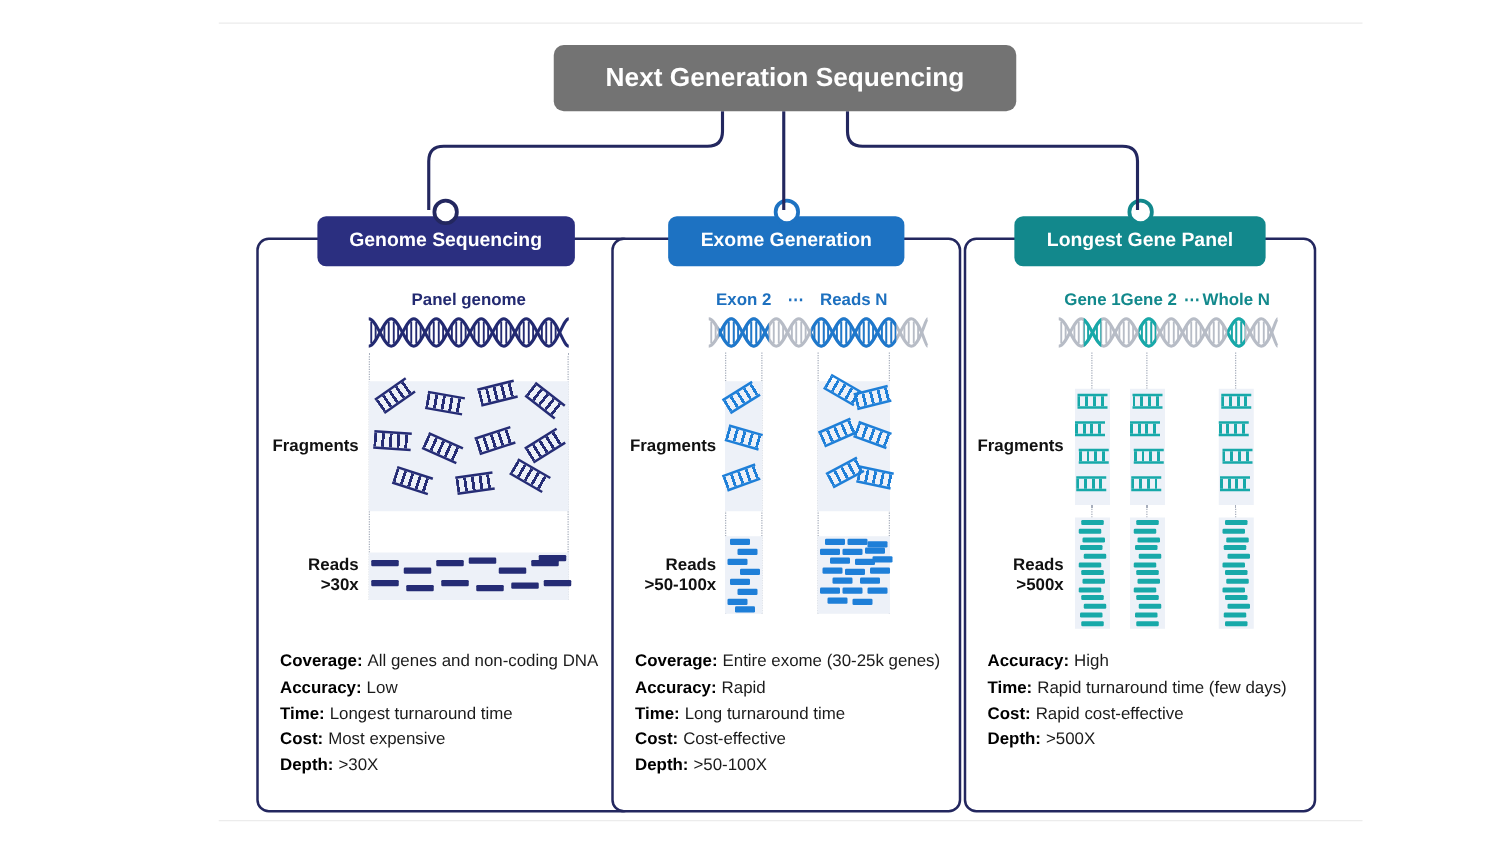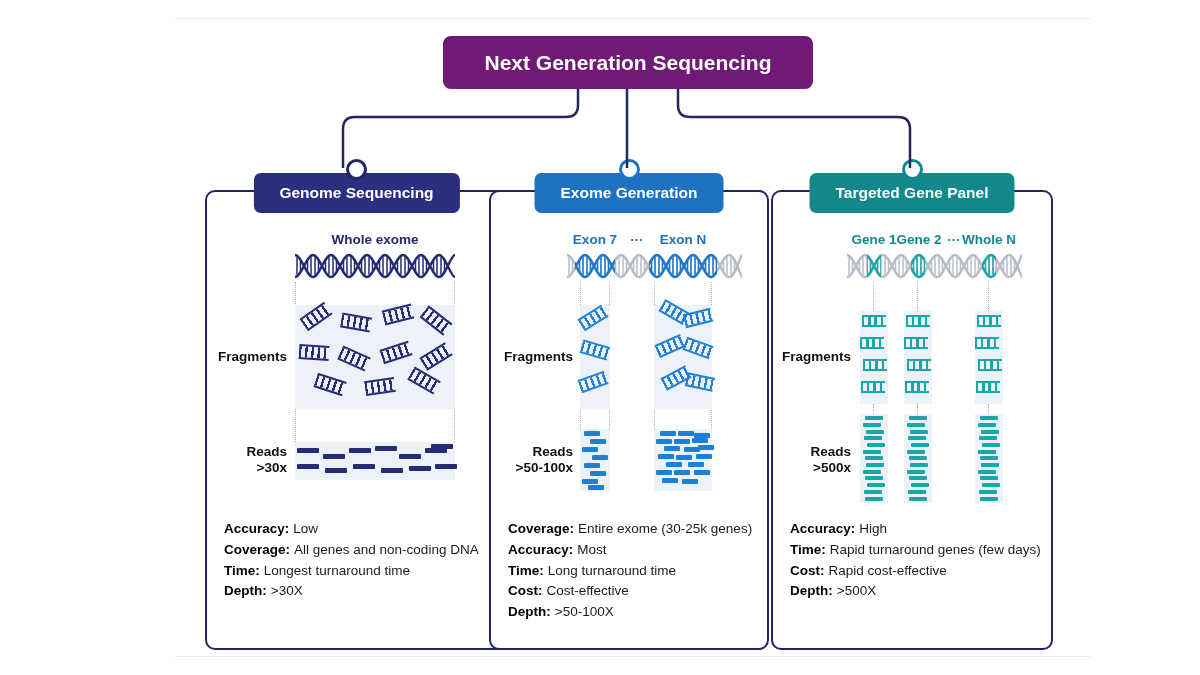--- a/index.html
+++ b/index.html
@@ -1,21 +1,21 @@
 <!DOCTYPE html>
 <html><head>
 <meta charset="utf-8">
 <style>
   html,body{margin:0;padding:0;background:#fff;}
   #canvas{position:relative;width:1200px;height:675px;background:#fff;overflow:hidden;
           font-family:"Liberation Sans",sans-serif;}
   .hairline{position:absolute;left:175px;width:915px;height:1px;background:#ececec;}
 
   
-  .root{position:absolute;left:443px;top:36px;width:370px;height:53px;background:#701a75;
+  .root{position:absolute;left:443px;top:36px;width:370px;height:53px;background:#737373;
         border-radius:8px;color:#fff;font-weight:bold;font-size:21px;display:flex;
         align-items:center;justify-content:center;z-index:3;}
 
   
   #connectors{position:absolute;left:0;top:0;z-index:2;}
 
   
   .panel{position:absolute;top:190px;height:456px;background:#fff;border:2px solid #23275f;
          border-radius:10px;z-index:1;}
   .p1{left:205px;width:276px;padding-left:23px;--accent:#232a71;--icon:#252c75;}
@@ -73,21 +73,21 @@
       <path d="M578,89 V105 Q578,117 566,117 H355 Q343,117 343,129 V168"></path>
       <path d="M627,89 V168"></path>
       <path d="M678,89 V105 Q678,117 690,117 H898 Q910,117 910,129 V168"></path>
     </g>
   </svg>
 
   <div class="panel p1">
     <div class="node"></div>
     <div class="hdr">Genome Sequencing</div>
 
-    <div class="rlabel" style="left:88px;width:160px;">Whole exome</div>
+    <div class="rlabel" style="left:88px;width:160px;">Panel genome</div>
 
     <div class="helix" style="left:88px;top:60px;"><svg width="160" height="28" viewBox="0 0 160 28" style="overflow: visible;">
           <g>
             <path d="M0,3 C6.4799999999999995,3 11.52,25 18,25 C24.48,25 29.52,3 36,3 C42.48,3 47.519999999999996,25 54,25 C60.48,25 65.52,3 72,3 C78.48,3 83.52,25 90,25 C96.48,25 101.52,3 108,3 C114.48,3 119.52,25 126,25 C132.48,25 137.52,3 144,3 C150.48,3 155.52,25 160,25" fill="none" stroke="#232a71" stroke-width="2.4"></path>
             <path d="M0,25 C6.4799999999999995,25 11.52,3 18,3 C24.48,3 29.52,25 36,25 C42.48,25 47.519999999999996,3 54,3 C60.48,3 65.52,25 72,25 C78.48,25 83.52,3 90,3 C96.48,3 101.52,25 108,25 C114.48,25 119.52,3 126,3 C132.48,3 137.52,25 144,25 C150.48,25 155.52,3 160,3" fill="none" stroke="#232a71" stroke-width="2.4"></path>
             <line x1="2" x2="2" y1="5.213873995651756" y2="22.786126004348244" stroke="#232a71" stroke-width="1.5"></line>
             <line x1="5.5" x2="5.5" y1="8.637060320117719" y2="19.36293967988228" stroke="#232a71" stroke-width="1.5"></line>
             <line x1="12.5" x2="12.5" y1="8.637060320117719" y2="19.36293967988228" stroke="#232a71" stroke-width="1.5"></line>
             <line x1="16" x2="16" y1="5.213873995651756" y2="22.786126004348244" stroke="#232a71" stroke-width="1.5"></line>
             <line x1="20" x2="20" y1="5.213873995651756" y2="22.786126004348244" stroke="#232a71" stroke-width="1.5"></line>
@@ -154,34 +154,35 @@
         <div class="dash" style="left: 136px; top: 2px; width: 22px; height: 5px;"></div>
       </div>
 
     <div class="side-label" style="width:80px;top:157px;">Fragments</div>
     <div class="side-label" style="width:80px;top:252px;">
       <div>Reads</div>
       <div>&gt;30x</div>
     </div>
 
     <div class="info">
+      <div class="row"><b>Coverage:</b><span>All genes and non-coding DNA</span></div>
       <div class="row"><b>Accuracy:</b><span>Low</span></div>
-      <div class="row"><b>Coverage:</b><span>All genes and non-coding DNA</span></div>
       <div class="row"><b>Time:</b><span>Longest turnaround time</span></div>
+      <div class="row"><b>Cost:</b><span>Most expensive</span></div>
       <div class="row"><b>Depth:</b><span>&gt;30X</span></div>
     </div>
   </div>
 
   <div class="panel p2">
     <div class="node"></div>
     <div class="hdr">Exome Generation</div>
 
-    <span class="rlabel" style="left:104px;">Exon 7</span>
+    <span class="rlabel" style="left:104px;">Exon 2</span>
     <span class="rlabel dots" style="left:146px;">⋯</span>
-    <span class="rlabel" style="left:192px;">Exon N</span>
+    <span class="rlabel" style="left:192px;">Reads N</span>
 
     <div class="helix" style="left:76px;top:60px;"><svg width="175" height="28" viewBox="0 0 175 28" style="overflow: visible;">
           <g>
             <path d="M0,3 C6.4799999999999995,3 11.52,25 18,25 C24.48,25 29.52,3 36,3 C42.48,3 47.519999999999996,25 54,25 C60.48,25 65.52,3 72,3 C78.48,3 83.52,25 90,25 C96.48,25 101.52,3 108,3 C114.48,3 119.52,25 126,25 C132.48,25 137.52,3 144,3 C150.48,3 155.52,25 162,25 C168.48,25 173.52,3 175,3" fill="none" stroke="#b7bcc6" stroke-width="2.4"></path>
             <path d="M0,25 C6.4799999999999995,25 11.52,3 18,3 C24.48,3 29.52,25 36,25 C42.48,25 47.519999999999996,3 54,3 C60.48,3 65.52,25 72,25 C78.48,25 83.52,3 90,3 C96.48,3 101.52,25 108,25 C114.48,25 119.52,3 126,3 C132.48,3 137.52,25 144,25 C150.48,25 155.52,3 162,3 C168.48,3 173.52,25 175,25" fill="none" stroke="#b7bcc6" stroke-width="2.4"></path>
             <line x1="2" x2="2" y1="5.213873995651756" y2="22.786126004348244" stroke="#b7bcc6" stroke-width="1.5"></line>
             <line x1="5.5" x2="5.5" y1="8.637060320117719" y2="19.36293967988228" stroke="#b7bcc6" stroke-width="1.5"></line>
             <line x1="12.5" x2="12.5" y1="8.637060320117719" y2="19.36293967988228" stroke="#b7bcc6" stroke-width="1.5"></line>
             <line x1="16" x2="16" y1="5.213873995651756" y2="22.786126004348244" stroke="#b7bcc6" stroke-width="1.5"></line>
             <line x1="20" x2="20" y1="5.213873995651756" y2="22.786126004348244" stroke="#b7bcc6" stroke-width="1.5"></line>
@@ -360,30 +361,30 @@
       </div>
 
     <div class="side-label" style="width:82px;top:157px;">Fragments</div>
     <div class="side-label" style="width:82px;top:252px;">
       <div>Reads</div>
       <div>&gt;50-100x</div>
     </div>
 
     <div class="info">
       <div class="row"><b>Coverage:</b><span>Entire exome (30-25k genes)</span></div>
-      <div class="row"><b>Accuracy:</b><span>Most</span></div>
+      <div class="row"><b>Accuracy:</b><span>Rapid</span></div>
       <div class="row"><b>Time:</b><span>Long turnaround time</span></div>
       <div class="row"><b>Cost:</b><span>Cost-effective</span></div>
       <div class="row"><b>Depth:</b><span>&gt;50-100X</span></div>
     </div>
   </div>
 
   <div class="panel p3">
     <div class="node"></div>
-    <div class="hdr">Targeted Gene Panel</div>
+    <div class="hdr">Longest Gene Panel</div>
 
     <span class="rlabel" style="left:101px;">Gene 1</span>
     <span class="rlabel" style="left:146px;text-align:center;">Gene 2</span>
     <span class="rlabel dots" style="left:181px;">⋯</span>
     <span class="rlabel" style="left:216px;">Whole N</span>
 
     <div class="helix" style="left:74px;top:60px;"><svg width="175" height="28" viewBox="0 0 175 28" style="overflow: visible;">
           <g>
             <path d="M0,3 C6.4799999999999995,3 11.52,25 18,25 C24.48,25 29.52,3 36,3 C42.48,3 47.519999999999996,25 54,25 C60.48,25 65.52,3 72,3 C78.48,3 83.52,25 90,25 C96.48,25 101.52,3 108,3 C114.48,3 119.52,25 126,25 C132.48,25 137.52,3 144,3 C150.48,3 155.52,25 162,25 C168.48,25 173.52,3 175,3" fill="none" stroke="#b7bcc6" stroke-width="2.4"></path>
             <path d="M0,25 C6.4799999999999995,25 11.52,3 18,3 C24.48,3 29.52,25 36,25 C42.48,25 47.519999999999996,3 54,3 C60.48,3 65.52,25 72,25 C78.48,25 83.52,3 90,3 C96.48,3 101.52,25 108,25 C114.48,25 119.52,3 126,3 C132.48,3 137.52,25 144,25 C150.48,25 155.52,3 162,3 C168.48,3 173.52,25 175,25" fill="none" stroke="#b7bcc6" stroke-width="2.4"></path>
@@ -637,18 +638,18 @@
       </div>
 
     <div class="side-label" style="width:78px;top:157px;">Fragments</div>
     <div class="side-label" style="width:78px;top:252px;">
       <div>Reads</div>
       <div>&gt;500x</div>
     </div>
 
     <div class="info">
       <div class="row"><b>Accuracy:</b><span>High</span></div>
-      <div class="row"><b>Time:</b><span>Rapid turnaround genes (few days)</span></div>
+      <div class="row"><b>Time:</b><span>Rapid turnaround time (few days)</span></div>
       <div class="row"><b>Cost:</b><span>Rapid cost-effective</span></div>
       <div class="row"><b>Depth:</b><span>&gt;500X</span></div>
     </div>
   </div>
 </div>
 
 </body></html>

